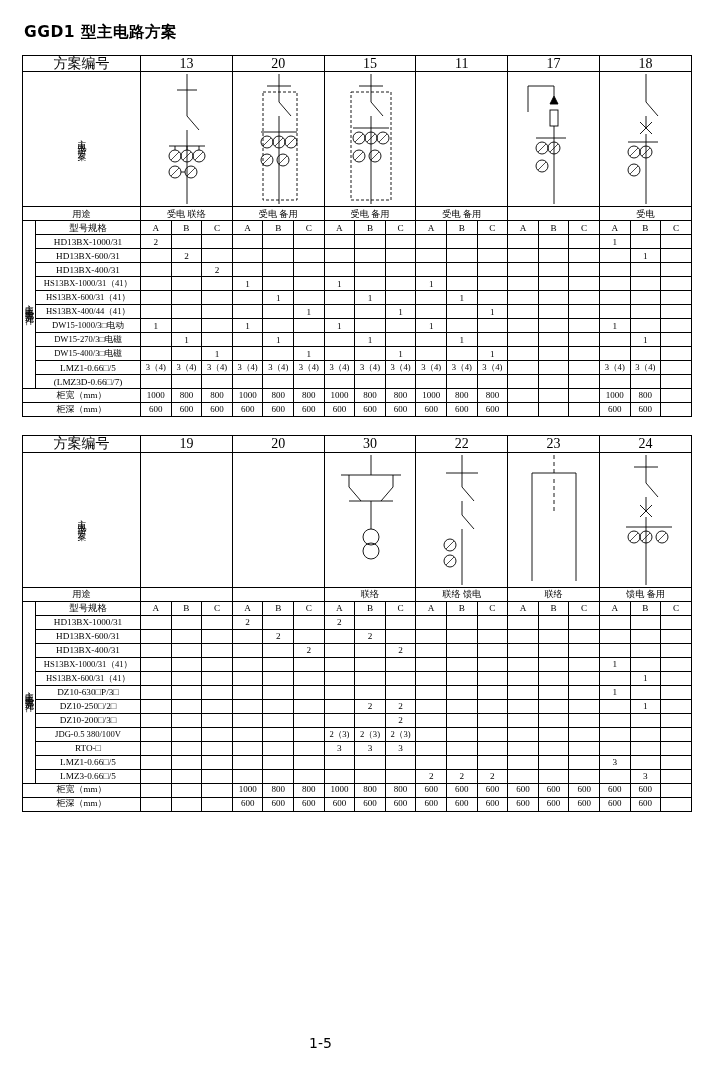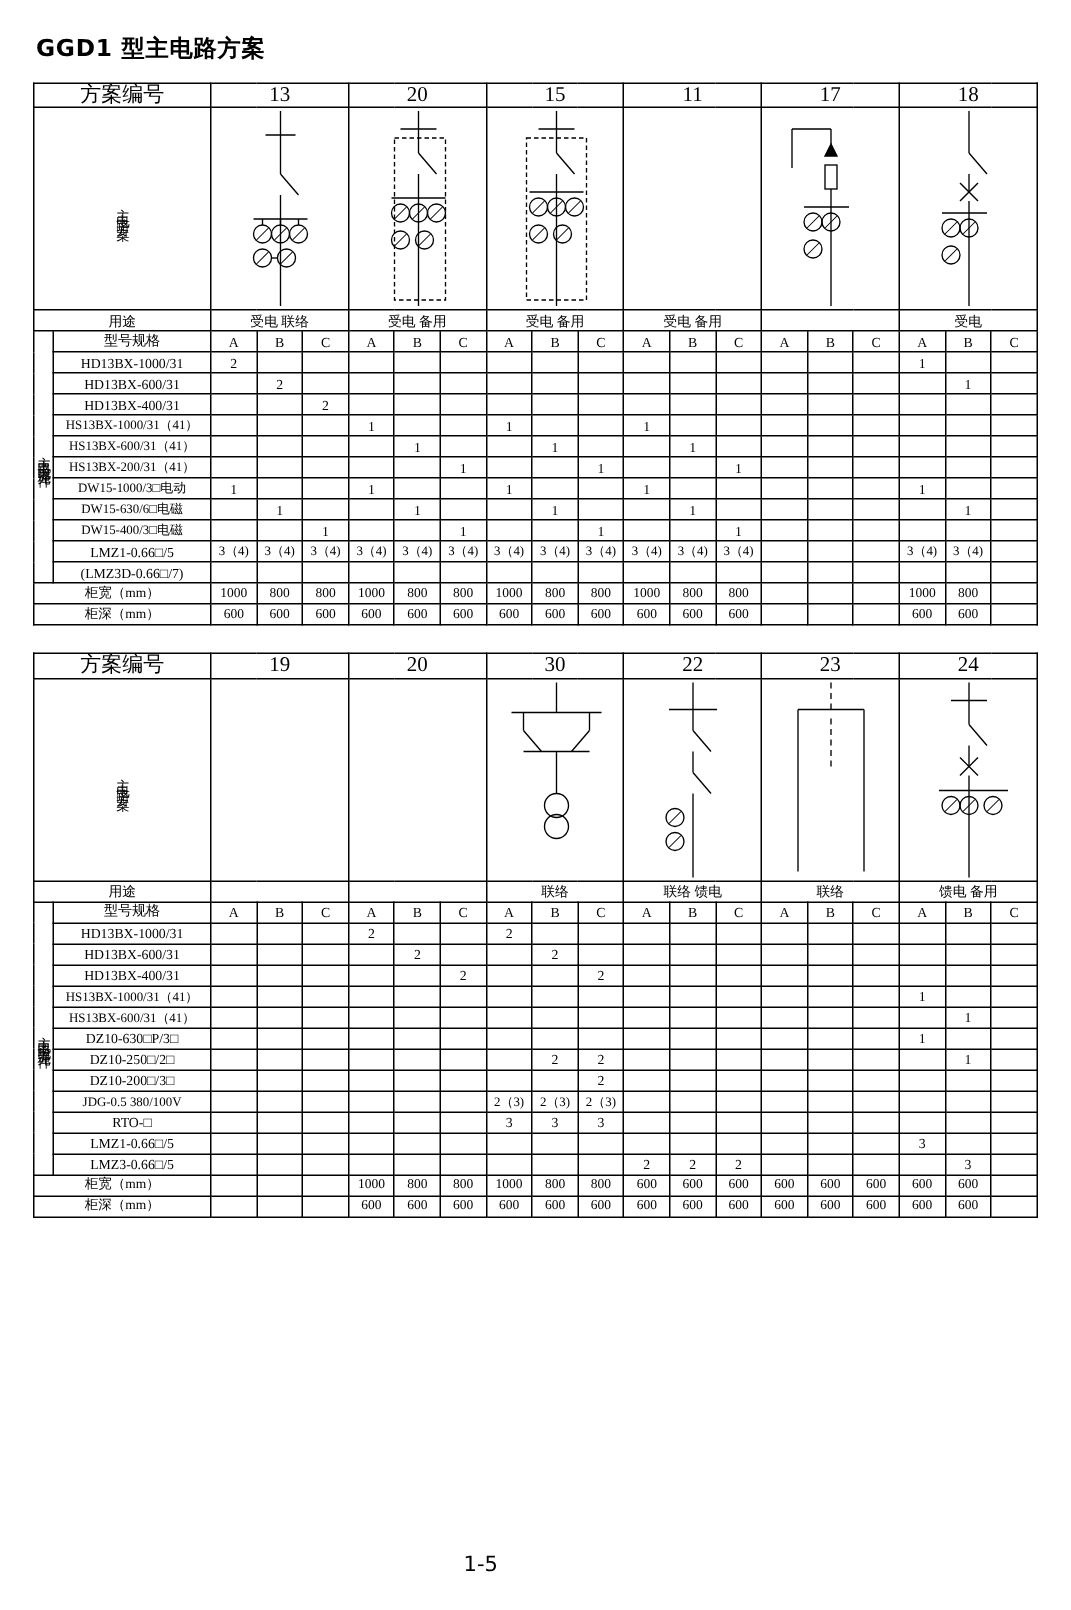--- a/index.html
+++ b/index.html
@@ -415,21 +415,21 @@
       <td>1</td>
       <td></td>
       <td></td>
       <td></td>
       <td></td>
       <td></td>
       <td></td>
       <td></td>
     </tr>
     <tr class="row-tall">
-      <td class="name-cell small">HS13BX-200/31（41）</td>
+      <td class="name-cell small">HS13BX-400/44（41）</td>
       <td></td>
       <td></td>
       <td></td>
       <td></td>
       <td></td>
       <td>1</td>
       <td></td>
       <td></td>
       <td>1</td>
       <td></td>
@@ -457,21 +457,21 @@
       <td></td>
       <td></td>
       <td></td>
       <td></td>
       <td></td>
       <td>1</td>
       <td></td>
       <td></td>
     </tr>
     <tr class="row-tall">
-      <td class="name-cell small">DW15-630/6□电磁</td>
+      <td class="name-cell small">DW15-270/3□电磁</td>
       <td></td>
       <td>1</td>
       <td></td>
       <td></td>
       <td>1</td>
       <td></td>
       <td></td>
       <td>1</td>
       <td></td>
       <td></td>

